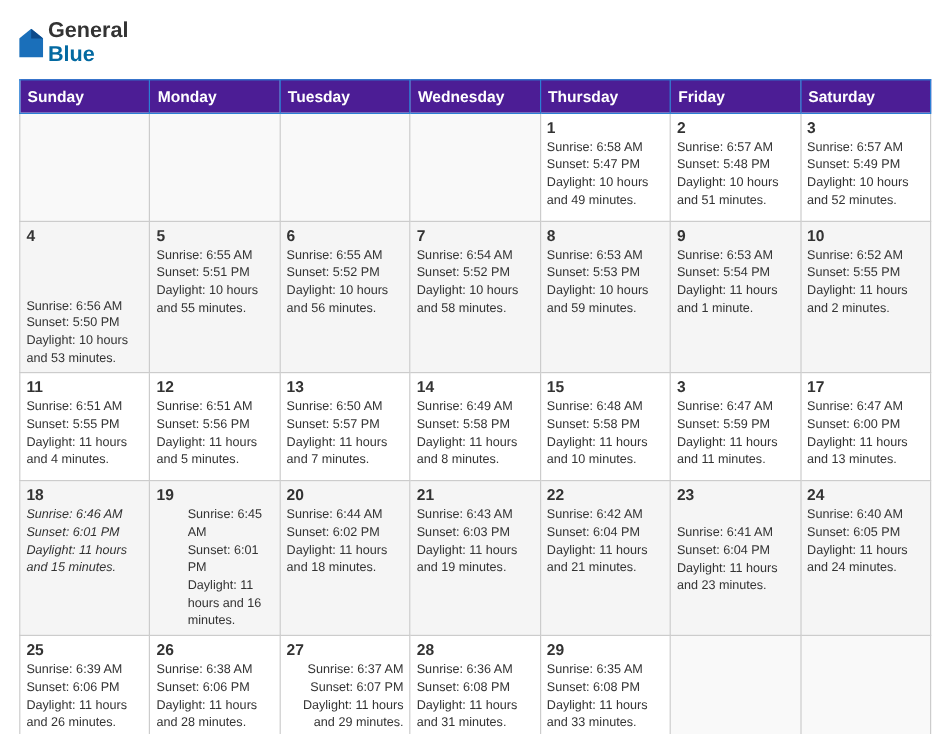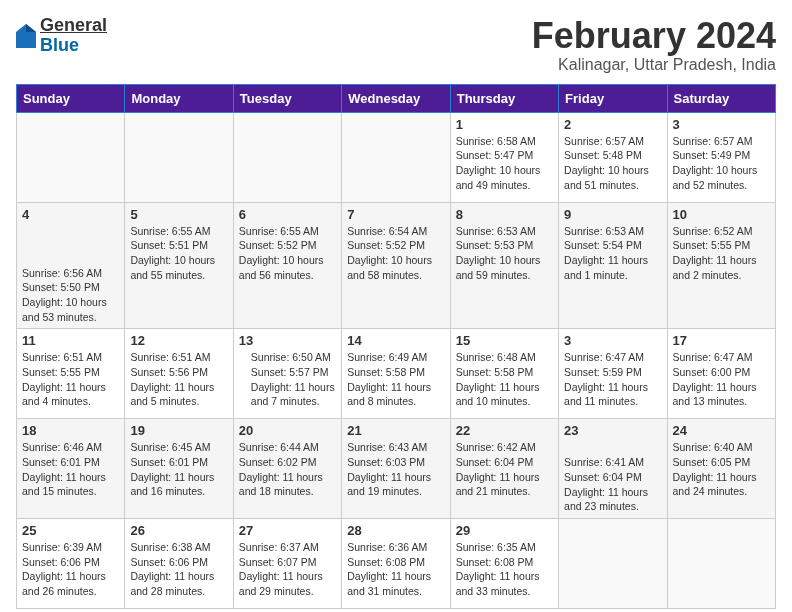--- a/index.html
+++ b/index.html
@@ -19,21 +19,21 @@
     .logo {
       display: flex;
       align-items: center;
       gap: 4px;
     }
     .logo-text {
       font-size: 18px;
       font-weight: bold;
       line-height: 1.1;
     }
-    .logo-general { color: #333; text-decoration: underline; }
+    .logo-general { color: #333; }
     .logo-blue { color: #0369a1; }
     .logo-icon {
       width: 20px;
       height: 24px;
     }
     .title-block {
       text-align: right;
     }
     .month-title {
       font-size: 36px;
@@ -96,24 +96,20 @@
   <div class="logo">
     <svg class="logo-icon" viewBox="0 0 20 24" xmlns="http://www.w3.org/2000/svg">
       <polygon points="10,0 20,8 20,24 0,24 0,8" fill="#1a6fba"></polygon>
       <polygon points="10,0 20,8 10,8" fill="#0d4a8a"></polygon>
     </svg>
     <div class="logo-text">
       <span class="logo-general">General</span><br>
       <span class="logo-blue">Blue</span>
     </div>
   </div>
-  <div class="title-block">
-    <div class="month-title">February 2024</div>
-    <div class="location-title">Kalinagar, Uttar Pradesh, India</div>
-  </div>
 </div>
 
 <table class="calendar-table">
   <thead>
     <tr>
     <th>Sunday</th>
         <th>Monday</th>
         <th>Tuesday</th>
         <th>Wednesday</th>
         <th>Thursday</th>
@@ -198,21 +194,21 @@
 Daylight: 11 hours and 4 minutes.</div>
         </td>
         <td>
           <span class="day-number">12</span>
           <div class="day-info" style="white-space: pre-line;">Sunrise: 6:51 AM
 Sunset: 5:56 PM
 Daylight: 11 hours and 5 minutes.</div>
         </td>
         <td>
           <span class="day-number">13</span>
-          <div class="day-info" style="white-space: pre-line; margin-left: 12px;">Sunrise: 6:50 AM
+          <div class="day-info" style="white-space: pre-line;">Sunrise: 6:50 AM
 Sunset: 5:57 PM
 Daylight: 11 hours and 7 minutes.</div>
         </td>
         <td>
           <span class="day-number">14</span>
           <div class="day-info" style="white-space: pre-line;">Sunrise: 6:49 AM
 Sunset: 5:58 PM
 Daylight: 11 hours and 8 minutes.</div>
         </td>
         <td>
@@ -230,27 +226,27 @@
         <td>
           <span class="day-number">17</span>
           <div class="day-info" style="white-space: pre-line;">Sunrise: 6:47 AM
 Sunset: 6:00 PM
 Daylight: 11 hours and 13 minutes.</div>
         </td>
       </tr>
       <tr class="row-even">
         <td>
           <span class="day-number">18</span>
-          <div class="day-info" style="white-space: pre-line;">Sunrise: 6:46 AM
+          <div class="day-info" style="white-space: pre-line; font-style: italic;">Sunrise: 6:46 AM
 Sunset: 6:01 PM
 Daylight: 11 hours and 15 minutes.</div>
         </td>
         <td>
           <span class="day-number">19</span>
-          <div class="day-info" style="white-space: pre-line;">Sunrise: 6:45 AM
+          <div class="day-info" style="white-space: pre-line; margin-left: 26px;">Sunrise: 6:45 AM
 Sunset: 6:01 PM
 Daylight: 11 hours and 16 minutes.</div>
         </td>
         <td>
           <span class="day-number">20</span>
           <div class="day-info" style="white-space: pre-line;">Sunrise: 6:44 AM
 Sunset: 6:02 PM
 Daylight: 11 hours and 18 minutes.</div>
         </td>
         <td>
@@ -286,21 +282,21 @@
 Daylight: 11 hours and 26 minutes.</div>
         </td>
         <td>
           <span class="day-number">26</span>
           <div class="day-info" style="white-space: pre-line;">Sunrise: 6:38 AM
 Sunset: 6:06 PM
 Daylight: 11 hours and 28 minutes.</div>
         </td>
         <td>
           <span class="day-number">27</span>
-          <div class="day-info" style="white-space: pre-line;">Sunrise: 6:37 AM
+          <div class="day-info" style="white-space: pre-line; text-align: right;">Sunrise: 6:37 AM
 Sunset: 6:07 PM
 Daylight: 11 hours and 29 minutes.</div>
         </td>
         <td>
           <span class="day-number">28</span>
           <div class="day-info" style="white-space: pre-line;">Sunrise: 6:36 AM
 Sunset: 6:08 PM
 Daylight: 11 hours and 31 minutes.</div>
         </td>
         <td>

